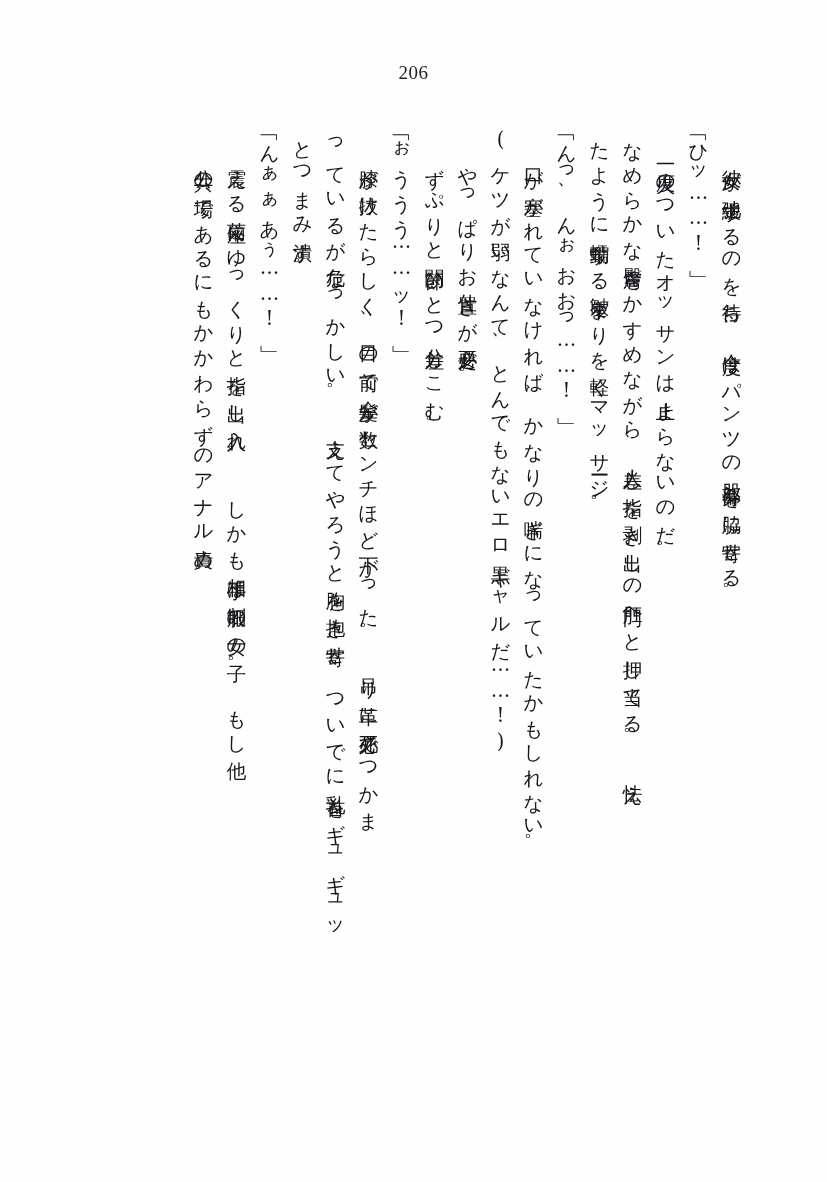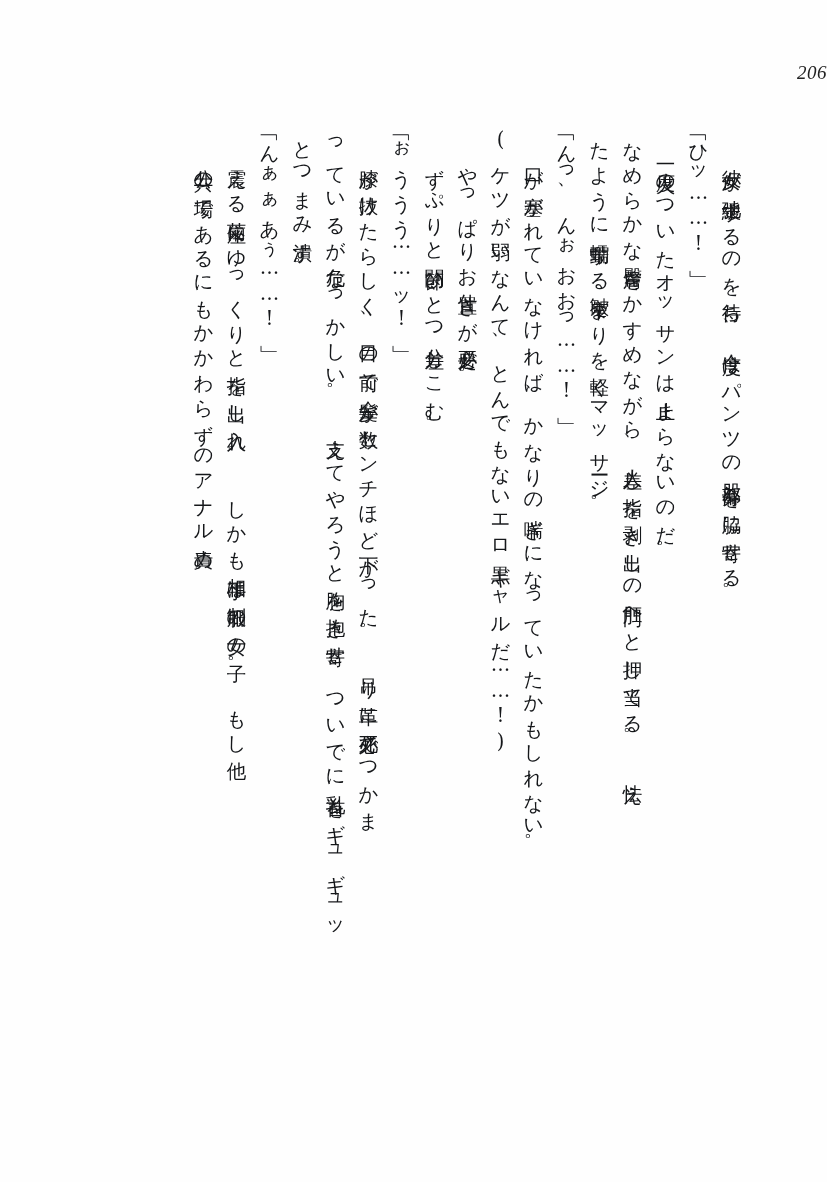--- a/index.html
+++ b/index.html
@@ -21,23 +21,22 @@
     inset: 0;
     background: #fefefe;
   }
 
   
   #page-number {
     position: absolute;
     top: 62px;
     left: 0;
     right: 0;
-    text-align: right;
+    text-align: center;
     font-size: 19px;
-    font-style: italic;
     font-family: "Liberation Serif", "DejaVu Serif", serif;
     color: #222;
     letter-spacing: 0.5px;
   }
 
   
   #text-block {
     position: absolute;
     top: 128px;
     left: 96px;

